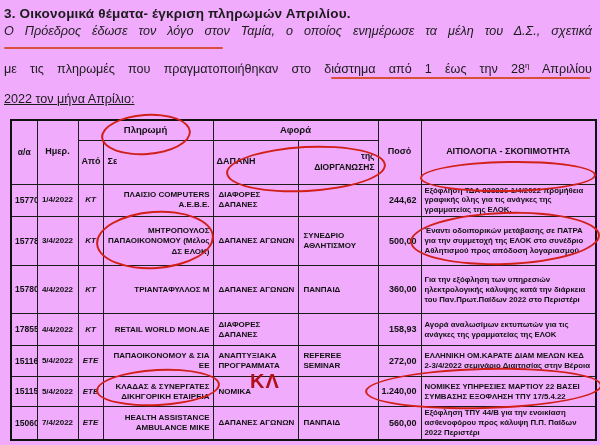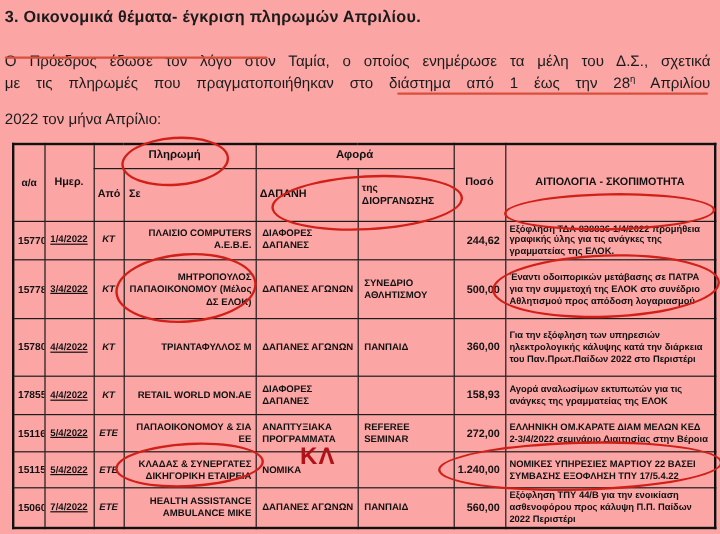--- a/index.html
+++ b/index.html
@@ -3,56 +3,56 @@
 <meta charset="utf-8">
 <style>
   :root{
     --annotation_red: #d02018;
     --underline_red: #d8503c;
     --kl_red: #b01218;
     --ink: #1b1b1b;
   }
   html,body{margin:0;padding:0;background:#fff;}
   #page{
-    position:relative; width:600px; height:445px; background:#fca5a5;
+    position:relative; width:600px; height:445px; background:#f0abfc;
     font-family:"Liberation Sans", sans-serif; color:var(--ink); overflow:hidden;
   }
   .doc-title{
     position:absolute; left:4px; top:6px; width:560px;
     font-size:13.5px; font-weight:bold; letter-spacing:.2px;
   }
   .para-line{
     position:absolute; left:4px; width:588px; font-size:12.6px;
     text-align:justify; text-align-last:justify; white-space:normal;
   }
-  .para-line.last{ text-align:left; text-align-last:left; }
+  .para-line.last{ text-align:left; text-align-last:left;text-decoration:underline; }
   .para-line sup{ font-size:8px; vertical-align:super; }
   
   table.payments{
     position:absolute; left:10px; top:119px; width:585px;
     border-collapse:collapse; table-layout:fixed;
     font-size:8px; font-weight:bold; color:#111;
   }
   table.payments th, table.payments td{
     border:1px solid #1c1c1c; padding:1px 3px; overflow:hidden;
     line-height:1.28; vertical-align:middle;
   }
   table.payments{ border:2px solid #111; }
   thead th{ vertical-align:bottom; padding-bottom:3px; font-size:9px; }
   th.span-hd{ vertical-align:middle; text-align:center; font-size:9.5px; padding-bottom:1px; }
   .c-aa{ text-align:center; font-size:8.5px;}
-  .c-date{ text-align:center;text-decoration:underline; }
+  .c-date{ text-align:center; }
   .c-from{ text-align:center;font-style:italic; }
   .c-to{ text-align:right; padding-left:4px !important; }
   .c-exp{ text-align:left; padding-left:5px !important; position:relative;}
   .c-event{ text-align:left; padding-left:5px !important; }
   .c-amt{ text-align:right; padding-right:4px !important; font-size:9px; }
   .c-reason{ text-align:left; padding-left:3px !important; font-size:7.8px; line-height:1.3; }
   th.h-expense{ text-align:left; padding-left:6px; }
-  th.h-event{ text-align:left; font-size:8.5px; line-height:1.2; }
+  th.h-event{ text-align:right; font-size:8.5px; line-height:1.2; }
   th.h-aitio{ text-align:center; }
   
   .ellipse{
     position:absolute; border:2px solid var(--annotation_red); border-radius:50%;
     pointer-events:none; background:transparent;
   }
   .redline{
     position:absolute; height:2px; background:var(--underline_red);
     border-radius:1px; pointer-events:none;
   }
@@ -62,21 +62,21 @@
     font-family:"Liberation Sans", sans-serif;
   }
 </style>
 </head>
 <body>
 
 <div id="page">
 
   <div class="doc-title">3. Οικονομικά θέματα- έγκριση πληρωμών Απριλίου.</div>
 
-  <div class="para-line" style="top:44px;">Ο Πρόεδρος έδωσε τον λόγο στον Ταμία, ο οποίος ενημέρωσε τα μέλη του Δ.Σ., σχετικά</div>
+  <div class="para-line" style="top:24px;font-style:italic;">Ο Πρόεδρος έδωσε τον λόγο στον Ταμία, ο οποίος ενημέρωσε τα μέλη του Δ.Σ., σχετικά</div>
   <div class="para-line" style="top:61px;"><span>με τις πληρωμές που πραγματοποιήθηκαν στο διάστημα από 1 έως την 28</span><sup>η</sup><span> Απριλίου</span></div>
   <div class="para-line last" style="top:92px;">2022 τον μήνα Απρίλιο:</div>
 
   <table class="payments">
     <colgroup>
       <col style="width:26px">
         <col style="width:41px">
         <col style="width:25px">
         <col style="width:110px">
       <col style="width:85px">

